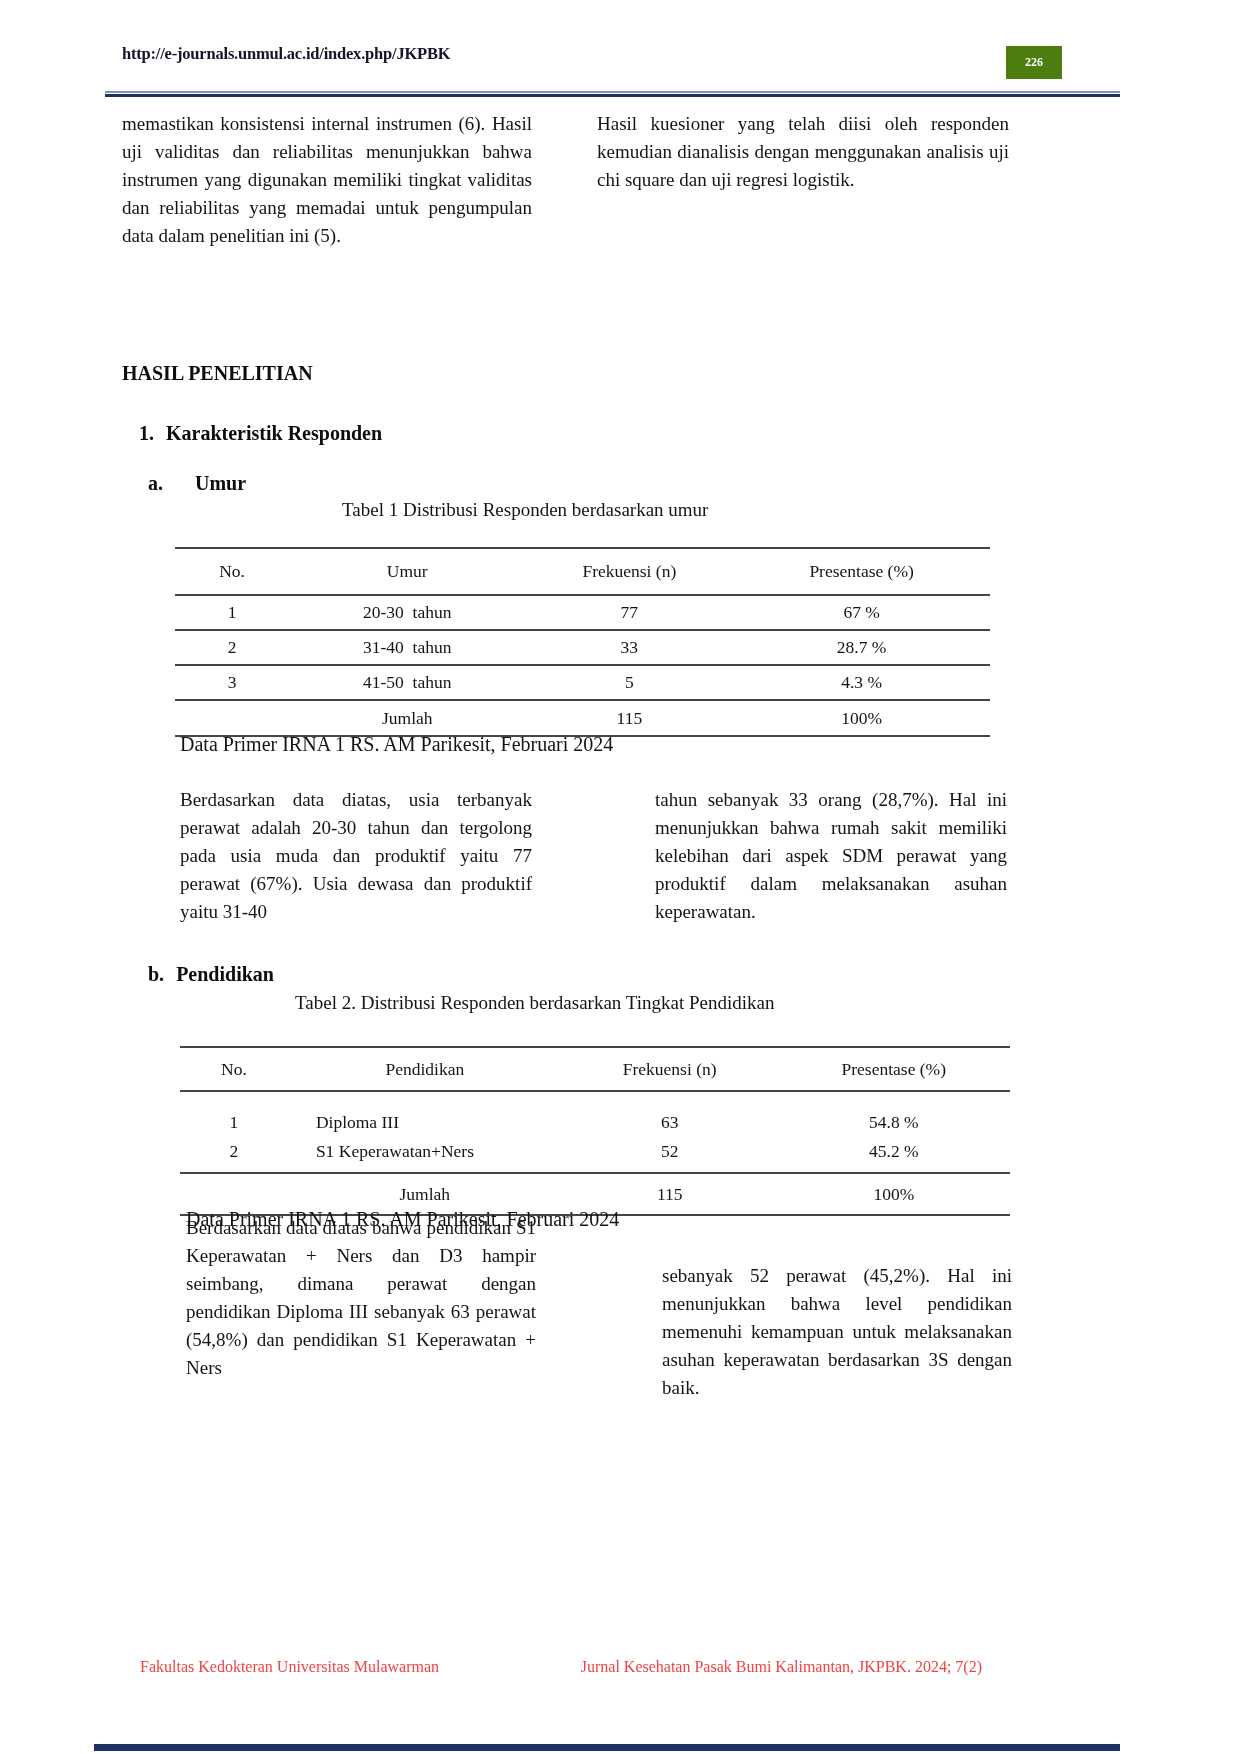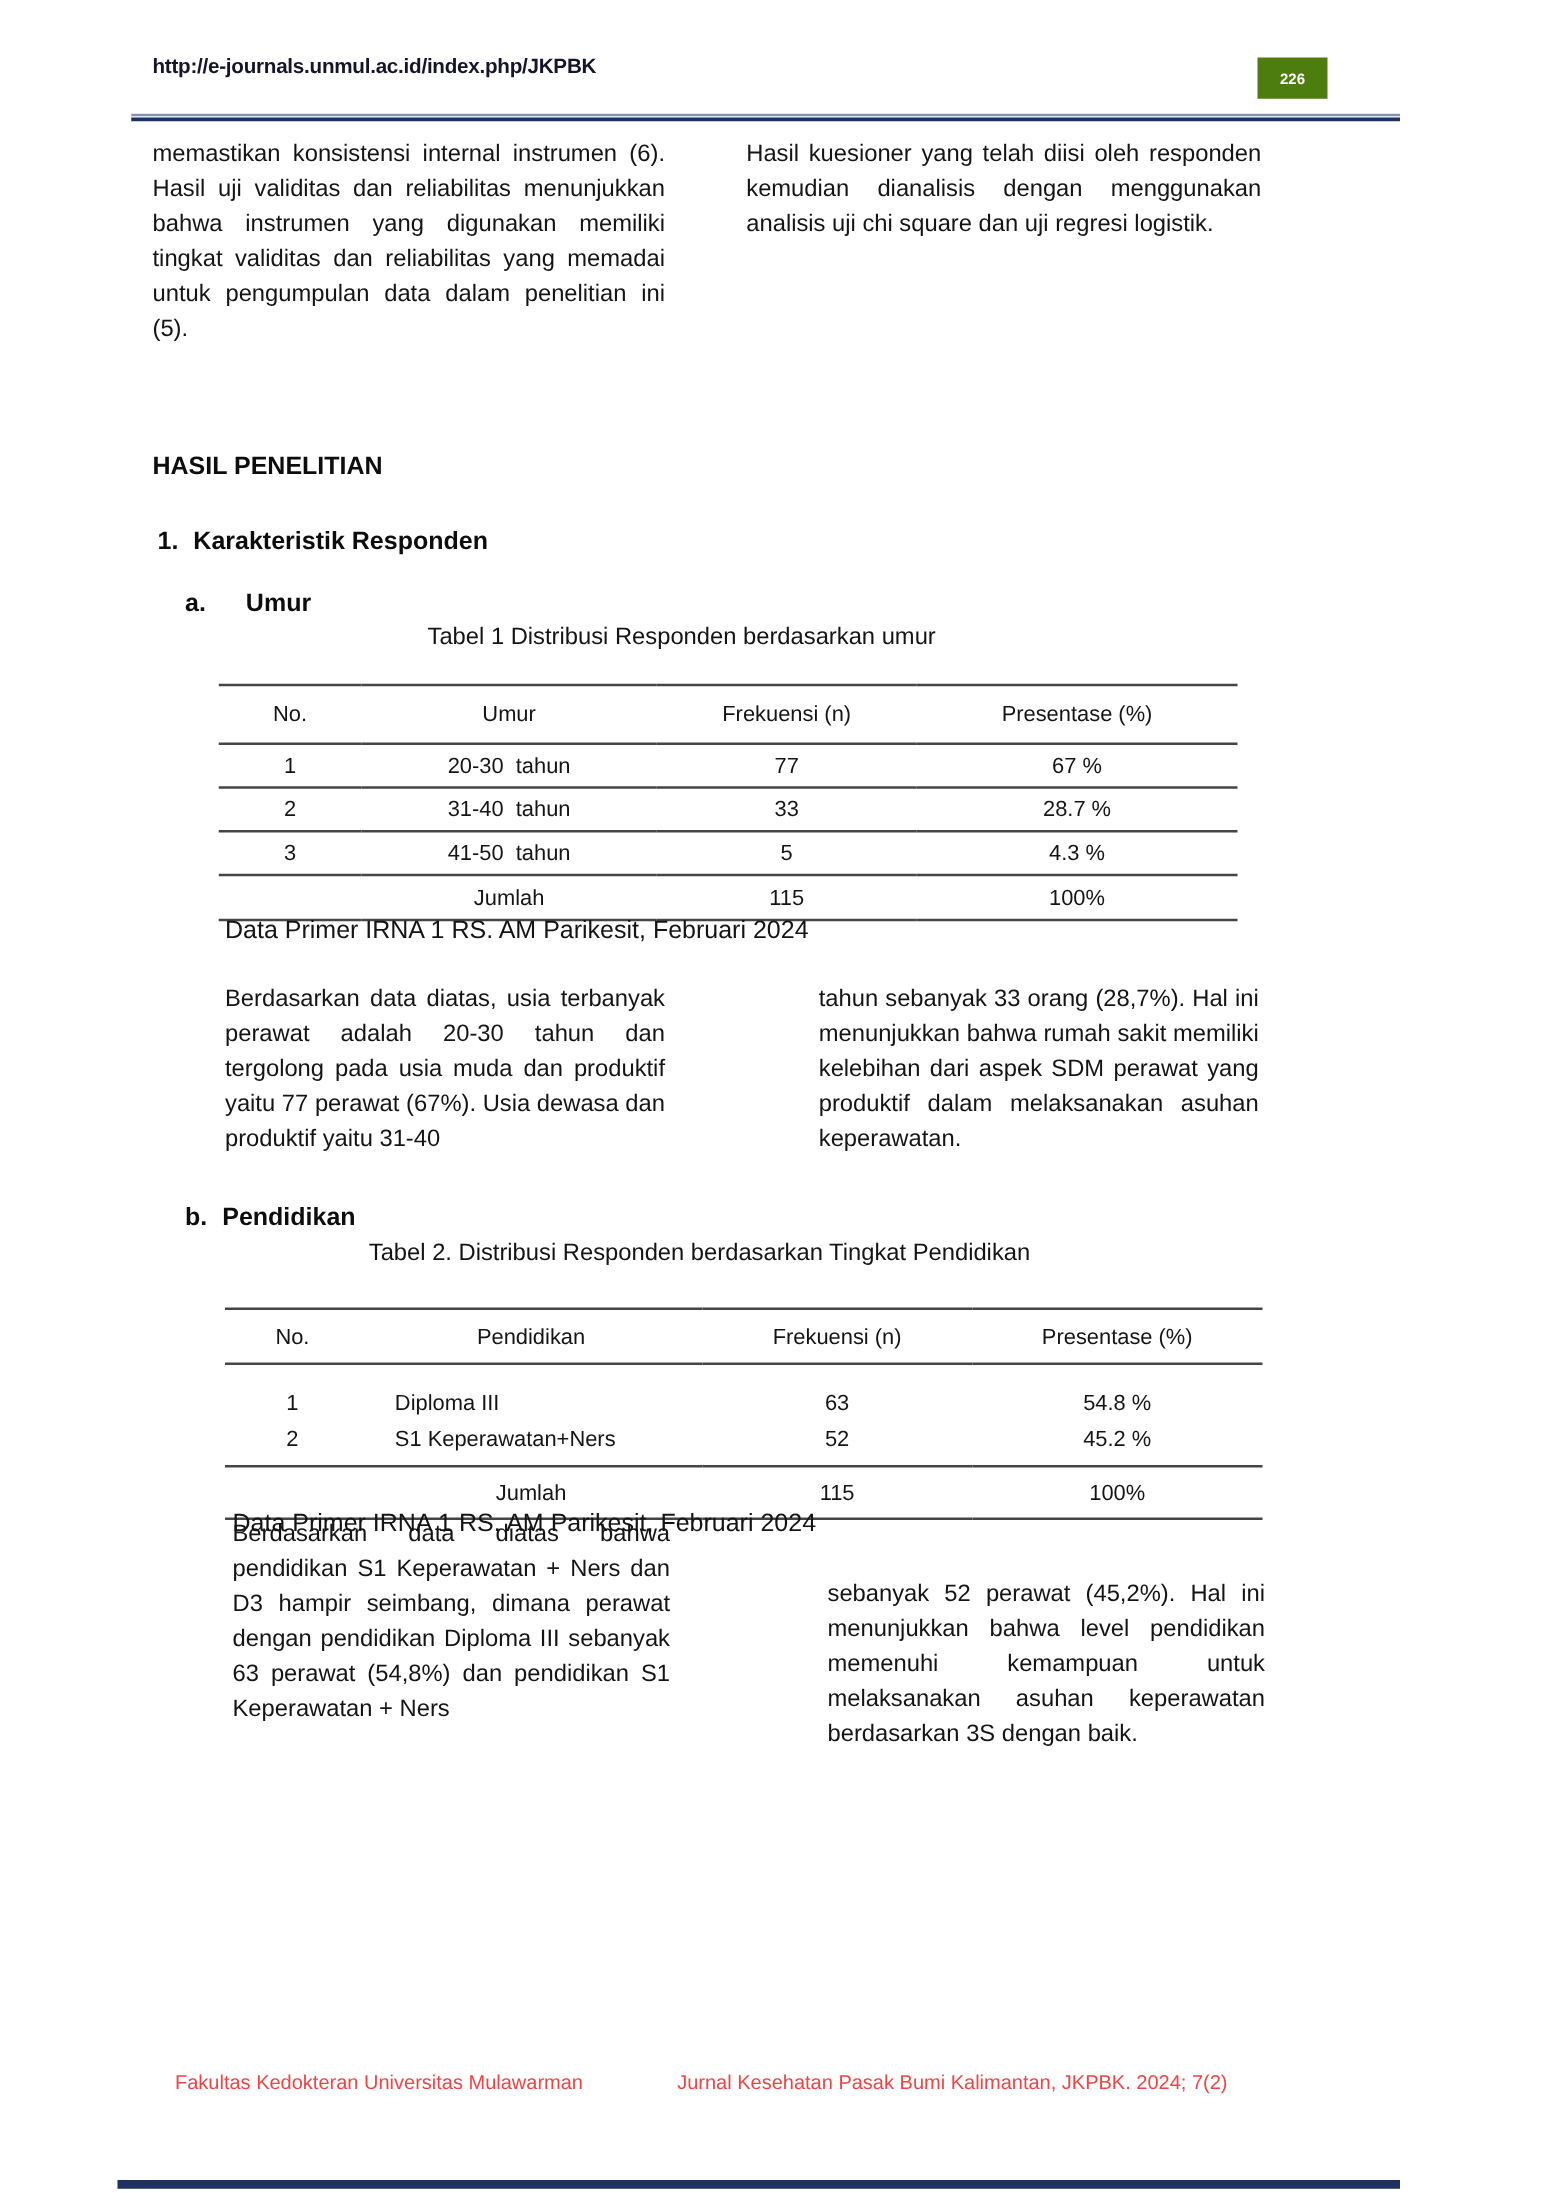--- a/index.html
+++ b/index.html
@@ -1,20 +1,20 @@
 <!DOCTYPE html>
 <html><head>
 <meta charset="utf-8">
 <style>
   html,body{margin:0;padding:0;background:#ffffff;}
   .page{
     position:relative;
     width:1120px;height:1754px;
     background:#ffffff;
-    font-family:Liberation Sans, sans-serif;
+    font-family:Liberation Serif, serif;
     color:#111111;
     overflow:hidden;
   }
   .abs{position:absolute;}
 
   
   .hdr-line{font-size:16.5px;font-weight:bold;color:#14142a;letter-spacing:-0.2px;}
   .page-badge{
     background:#4d7c0f;color:#ffffff;
     font-size:12px;font-weight:bold;
@@ -67,21 +67,21 @@
   <div class="abs" style="left:105px;top:91px;width:1036px;">
     <div class="hdr-rule-thin"></div>
     <div class="hdr-rule-thick"></div>
   </div>
 
   <div class="abs para" style="left:122px;top:110px;width:410px;">memastikan konsistensi internal instrumen (6). Hasil uji validitas dan reliabilitas menunjukkan bahwa instrumen yang digunakan memiliki tingkat validitas dan reliabilitas yang memadai untuk pengumpulan data dalam penelitian ini (5).</div>
   <div class="abs para" style="left:597px;top:110px;width:412px;">Hasil kuesioner yang telah diisi oleh responden kemudian dianalisis dengan menggunakan analisis uji chi square dan uji regresi logistik.</div>
 
   <div class="abs h-main" style="left:122px;top:362px;">HASIL PENELITIAN</div>
 
-  <div class="abs h-main" style="left:126px;top:422px;">
+  <div class="abs h-main" style="left:139px;top:422px;">
     <span class="h-num h-gap-sm">1.</span><span>Karakteristik Responden</span>
   </div>
 
   <div class="abs h-main" style="left:148px;top:472px;">
     <span class="h-num h-gap-lg">a.</span><span>Umur</span>
   </div>
   <div class="abs caption" style="left:342px;top:499px;">Tabel 1 Distribusi Responden berdasarkan umur</div>
 
   <table class="t1 abs" style="left:175px;top:547px;">
     <colgroup>

